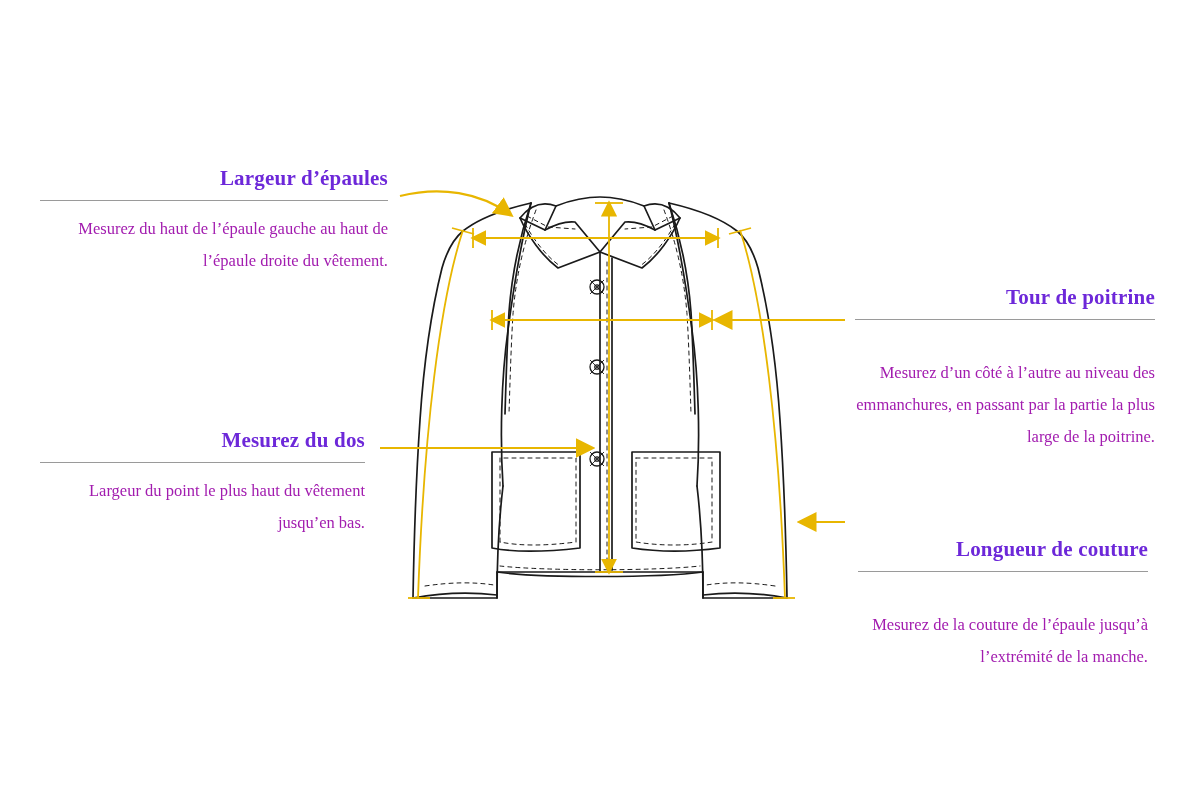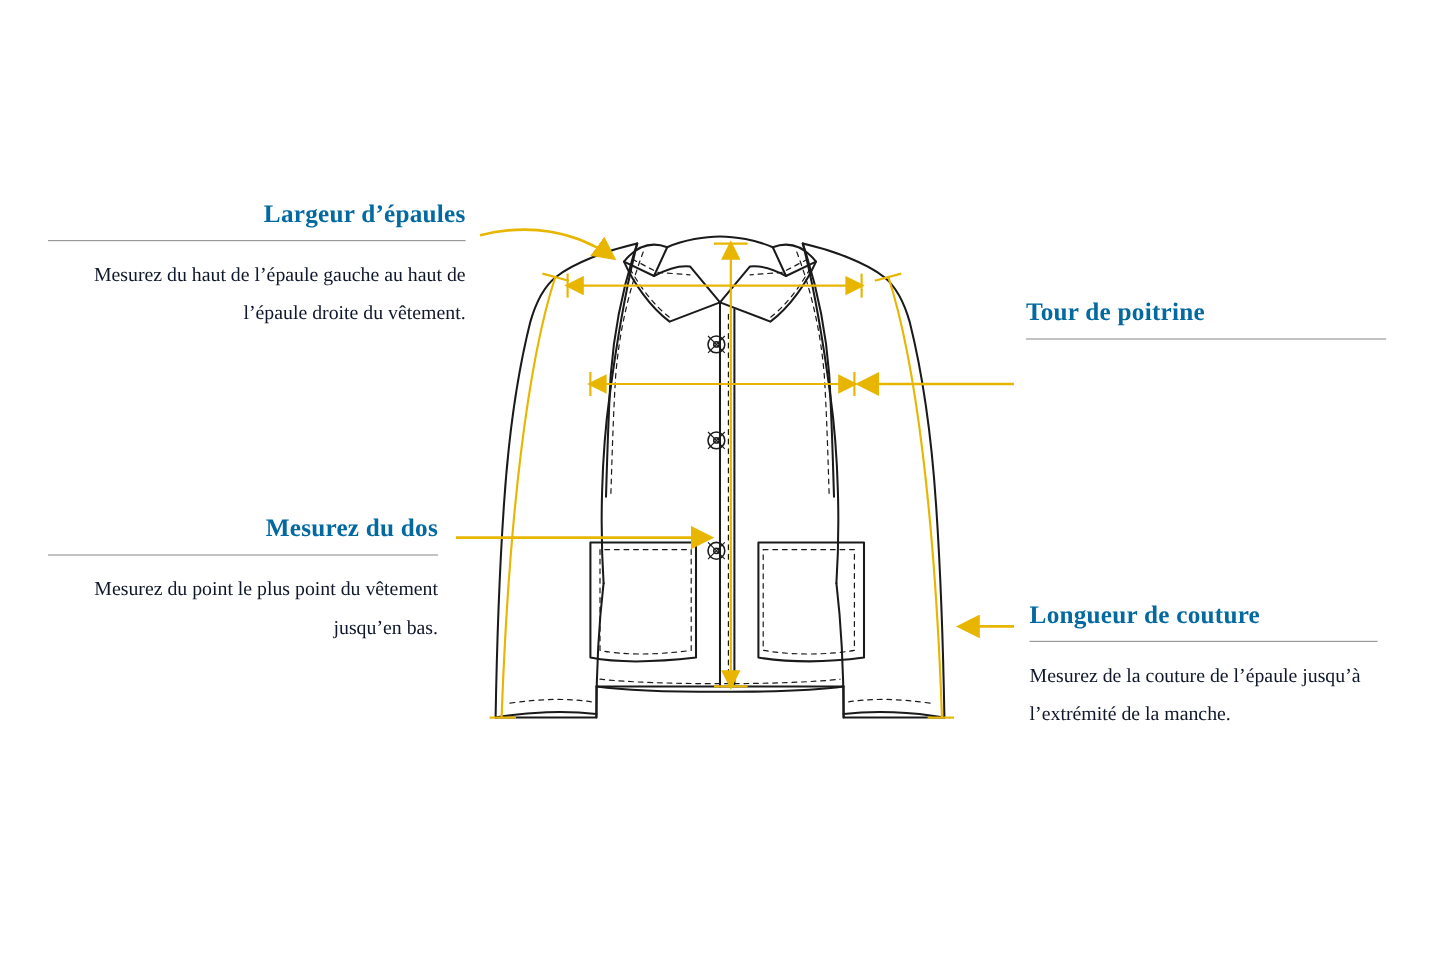--- a/index.html
+++ b/index.html
@@ -29,44 +29,45 @@
 
   .callout {
     position: absolute;
     box-sizing: border-box;
   }
   .callout-title {
     font-family: "Liberation Serif", serif;
     font-weight: bold;
     font-size: 21px;
     letter-spacing: 0.2px;
-    color: #0369a1;
+    color: #6d28d9;
     white-space: nowrap;
   }
   .callout-rule {
     height: 1px;
     background: #9a9a9a;
     margin: 9px 0 12px 0;
     width: 100%;
   }
   .callout-body {
     font-family: "Liberation Serif", serif;
     font-size: 16.5px;
     line-height: 1.95;
-    color: #0f172a;
+    color: #a21caf;
   }
 
   
   .callout.left .callout-title,
   .callout.left .callout-body {
     text-align: right;
   }
   .callout.right .callout-title,
   .callout.right .callout-body {
-    text-align: left;
+    text-align: right;
+    margin-top: 37px;
   }
 
   #callout-shoulder {
     left: 40px;
     top: 166px;
     width: 348px;
   }
   #callout-backlength {
     left: 40px;
     top: 428px;
@@ -212,26 +213,27 @@
 
   <div class="callout left" id="callout-shoulder">
     <div class="callout-title">Largeur d’épaules</div>
     <div class="callout-rule"></div>
     <div class="callout-body">Mesurez du haut de l’épaule gauche au haut de l’épaule droite du vêtement.</div>
   </div>
 
   <div class="callout left" id="callout-backlength">
     <div class="callout-title">Mesurez du dos</div>
     <div class="callout-rule"></div>
-    <div class="callout-body">Mesurez du point le plus point du vêtement jusqu’en bas.</div>
+    <div class="callout-body">Largeur du point le plus haut du vêtement jusqu’en bas.</div>
   </div>
 
   <div class="callout right" id="callout-chest">
     <div class="callout-title">Tour de poitrine</div>
     <div class="callout-rule"></div>
+    <div class="callout-body">Mesurez d’un côté à l’autre au niveau des emmanchures, en passant par la partie la plus large de la poitrine.</div>
   </div>
 
   <div class="callout right" id="callout-sleeve">
     <div class="callout-title">Longueur de couture</div>
     <div class="callout-rule"></div>
     <div class="callout-body">Mesurez de la couture de l’épaule jusqu’à l’extrémité de la manche.</div>
   </div>
 
 </div>
 

